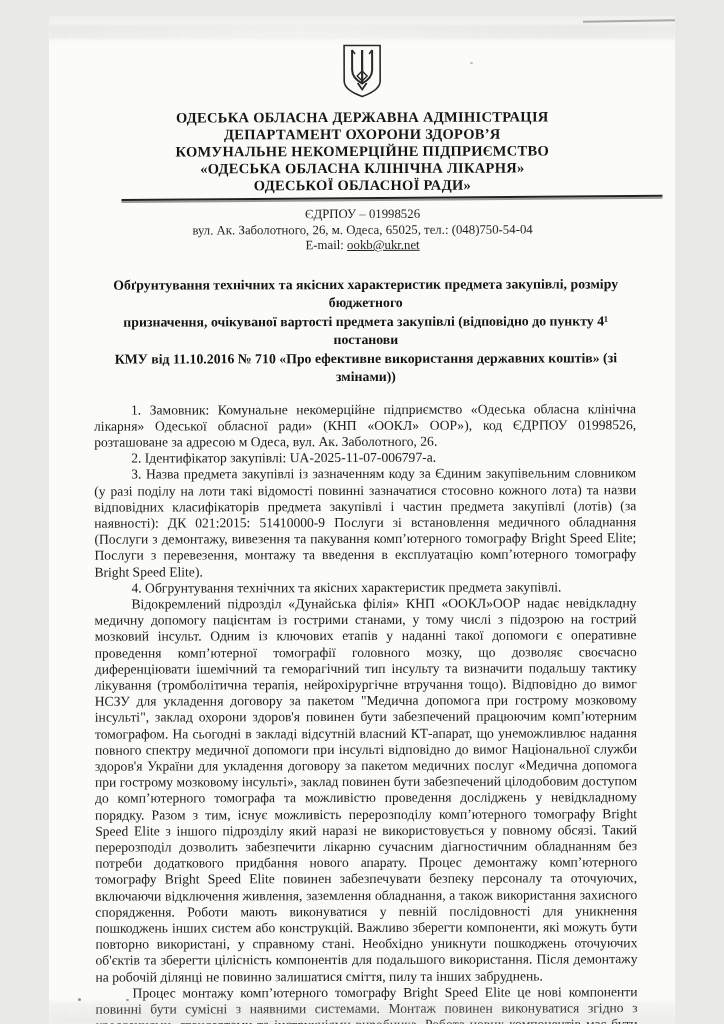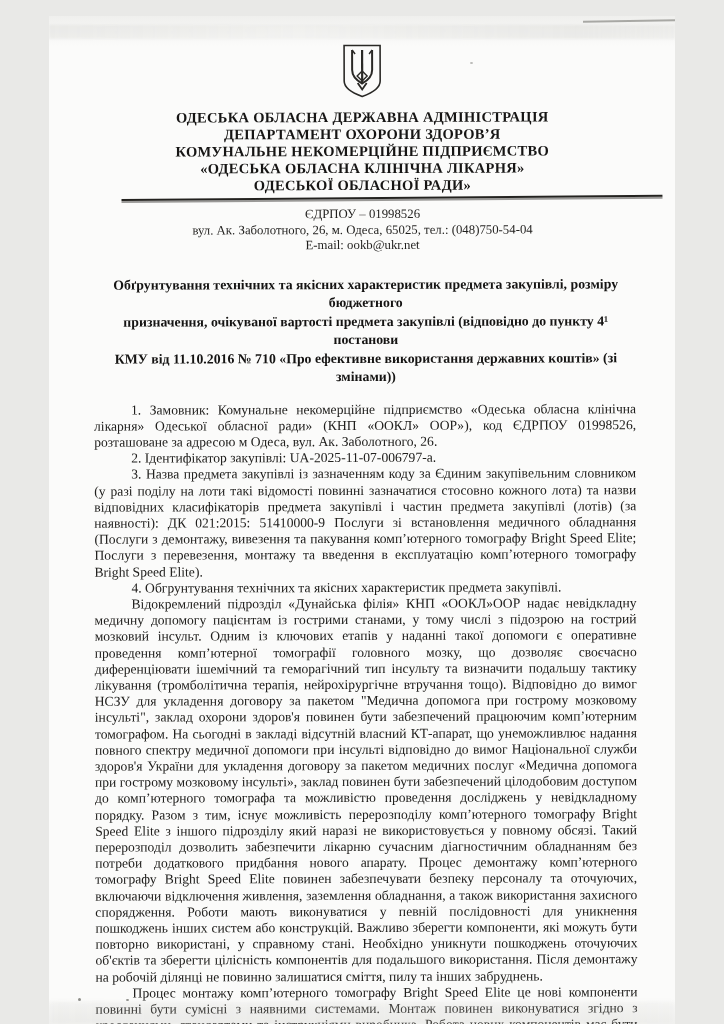--- a/index.html
+++ b/index.html
@@ -60,21 +60,21 @@
     box-shadow: 0 2px 0 rgba(35,34,31,0.45);
     transform: rotate(-0.30deg);
   }
   .contact {
     margin-top: 8px;
     text-align: center;
     font-size: 12.8px;
     line-height: 15.5px;
     color: #201f1d;
   }
-  .contact .email-addr { }
+  .contact .email-addr { text-decoration: underline; }
 
   
   .subject {
     margin: 22px 34px 0 40px;
     text-align: center;
     font-weight: bold;
     font-size: 13.8px;
     line-height: 18.5px;
     color: #151413;
   }

